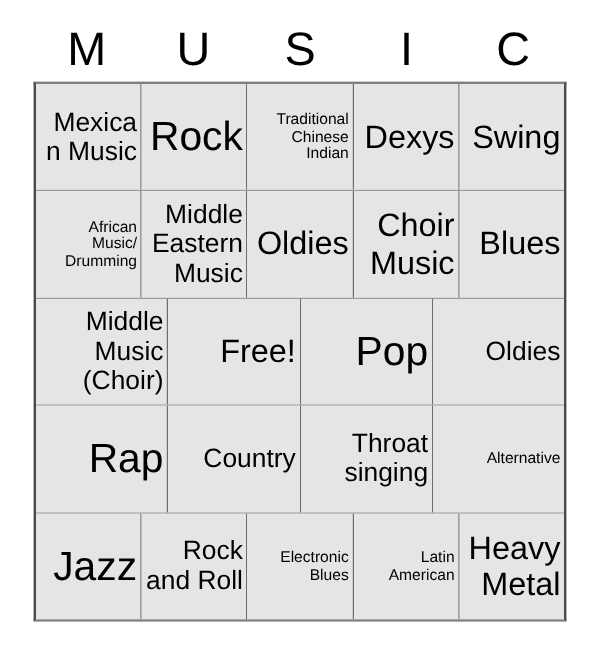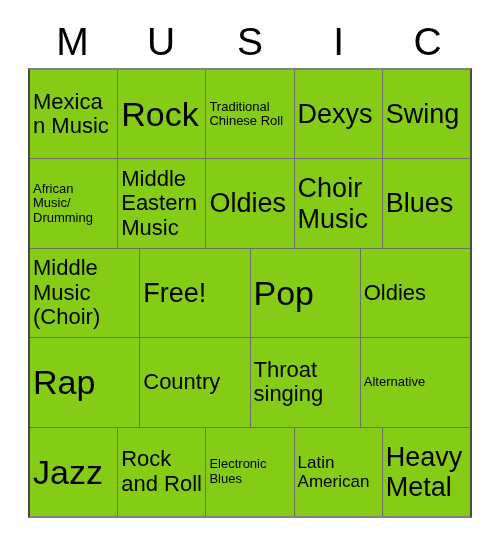--- a/index.html
+++ b/index.html
@@ -67,40 +67,40 @@
   .bingo-row:last-child {
     border-bottom: none;
   }
   .bingo-cell {
     flex: 1 1 0;
     border-right: 1px solid #6e6e6e;
     box-sizing: border-box;
     display: flex;
     align-items: center;
     justify-content: center;
-    text-align: left;
+    text-align: right;
     padding: 2px 3px;
-    background: #84cc16;
+    background: #e5e5e5;
     overflow: hidden;
   }
   .bingo-cell:last-child {
     border-right: none;
   }
   .cell-text {
     display: block;
     width: 100%;
     line-height: 1.12;
     color: #000000;
     word-wrap: break-word;
   }
   
   .fs-xl  { font-size: 34px; }
   .fs-lg  { font-size: 27px; }
   .fs-md  { font-size: 22px; }
-  .fs-sm  { font-size: 17px; }
+  .fs-sm  { font-size: 13px; }
   .fs-xs  { font-size: 13px; }
 </style>
 </head>
 <body>
 
 <div id="bingo-card">
 
   <div id="card-header">
     <div class="header-letter">M</div>
     <div class="header-letter">U</div>
@@ -112,21 +112,21 @@
   <div id="bingo-grid">
 
     <div class="bingo-row">
       <div class="bingo-cell">
           <span class="cell-text fs-md">Mexican Music</span>
         </div>
       <div class="bingo-cell">
           <span class="cell-text fs-xl">Rock</span>
         </div>
       <div class="bingo-cell">
-          <span class="cell-text fs-xs">Traditional Chinese Roll</span>
+          <span class="cell-text fs-xs">Traditional Chinese Indian</span>
         </div>
       <div class="bingo-cell">
           <span class="cell-text fs-lg">Dexys</span>
         </div>
       <div class="bingo-cell">
           <span class="cell-text fs-lg">Swing</span>
         </div>
     </div>
 
     <div class="bingo-row">

